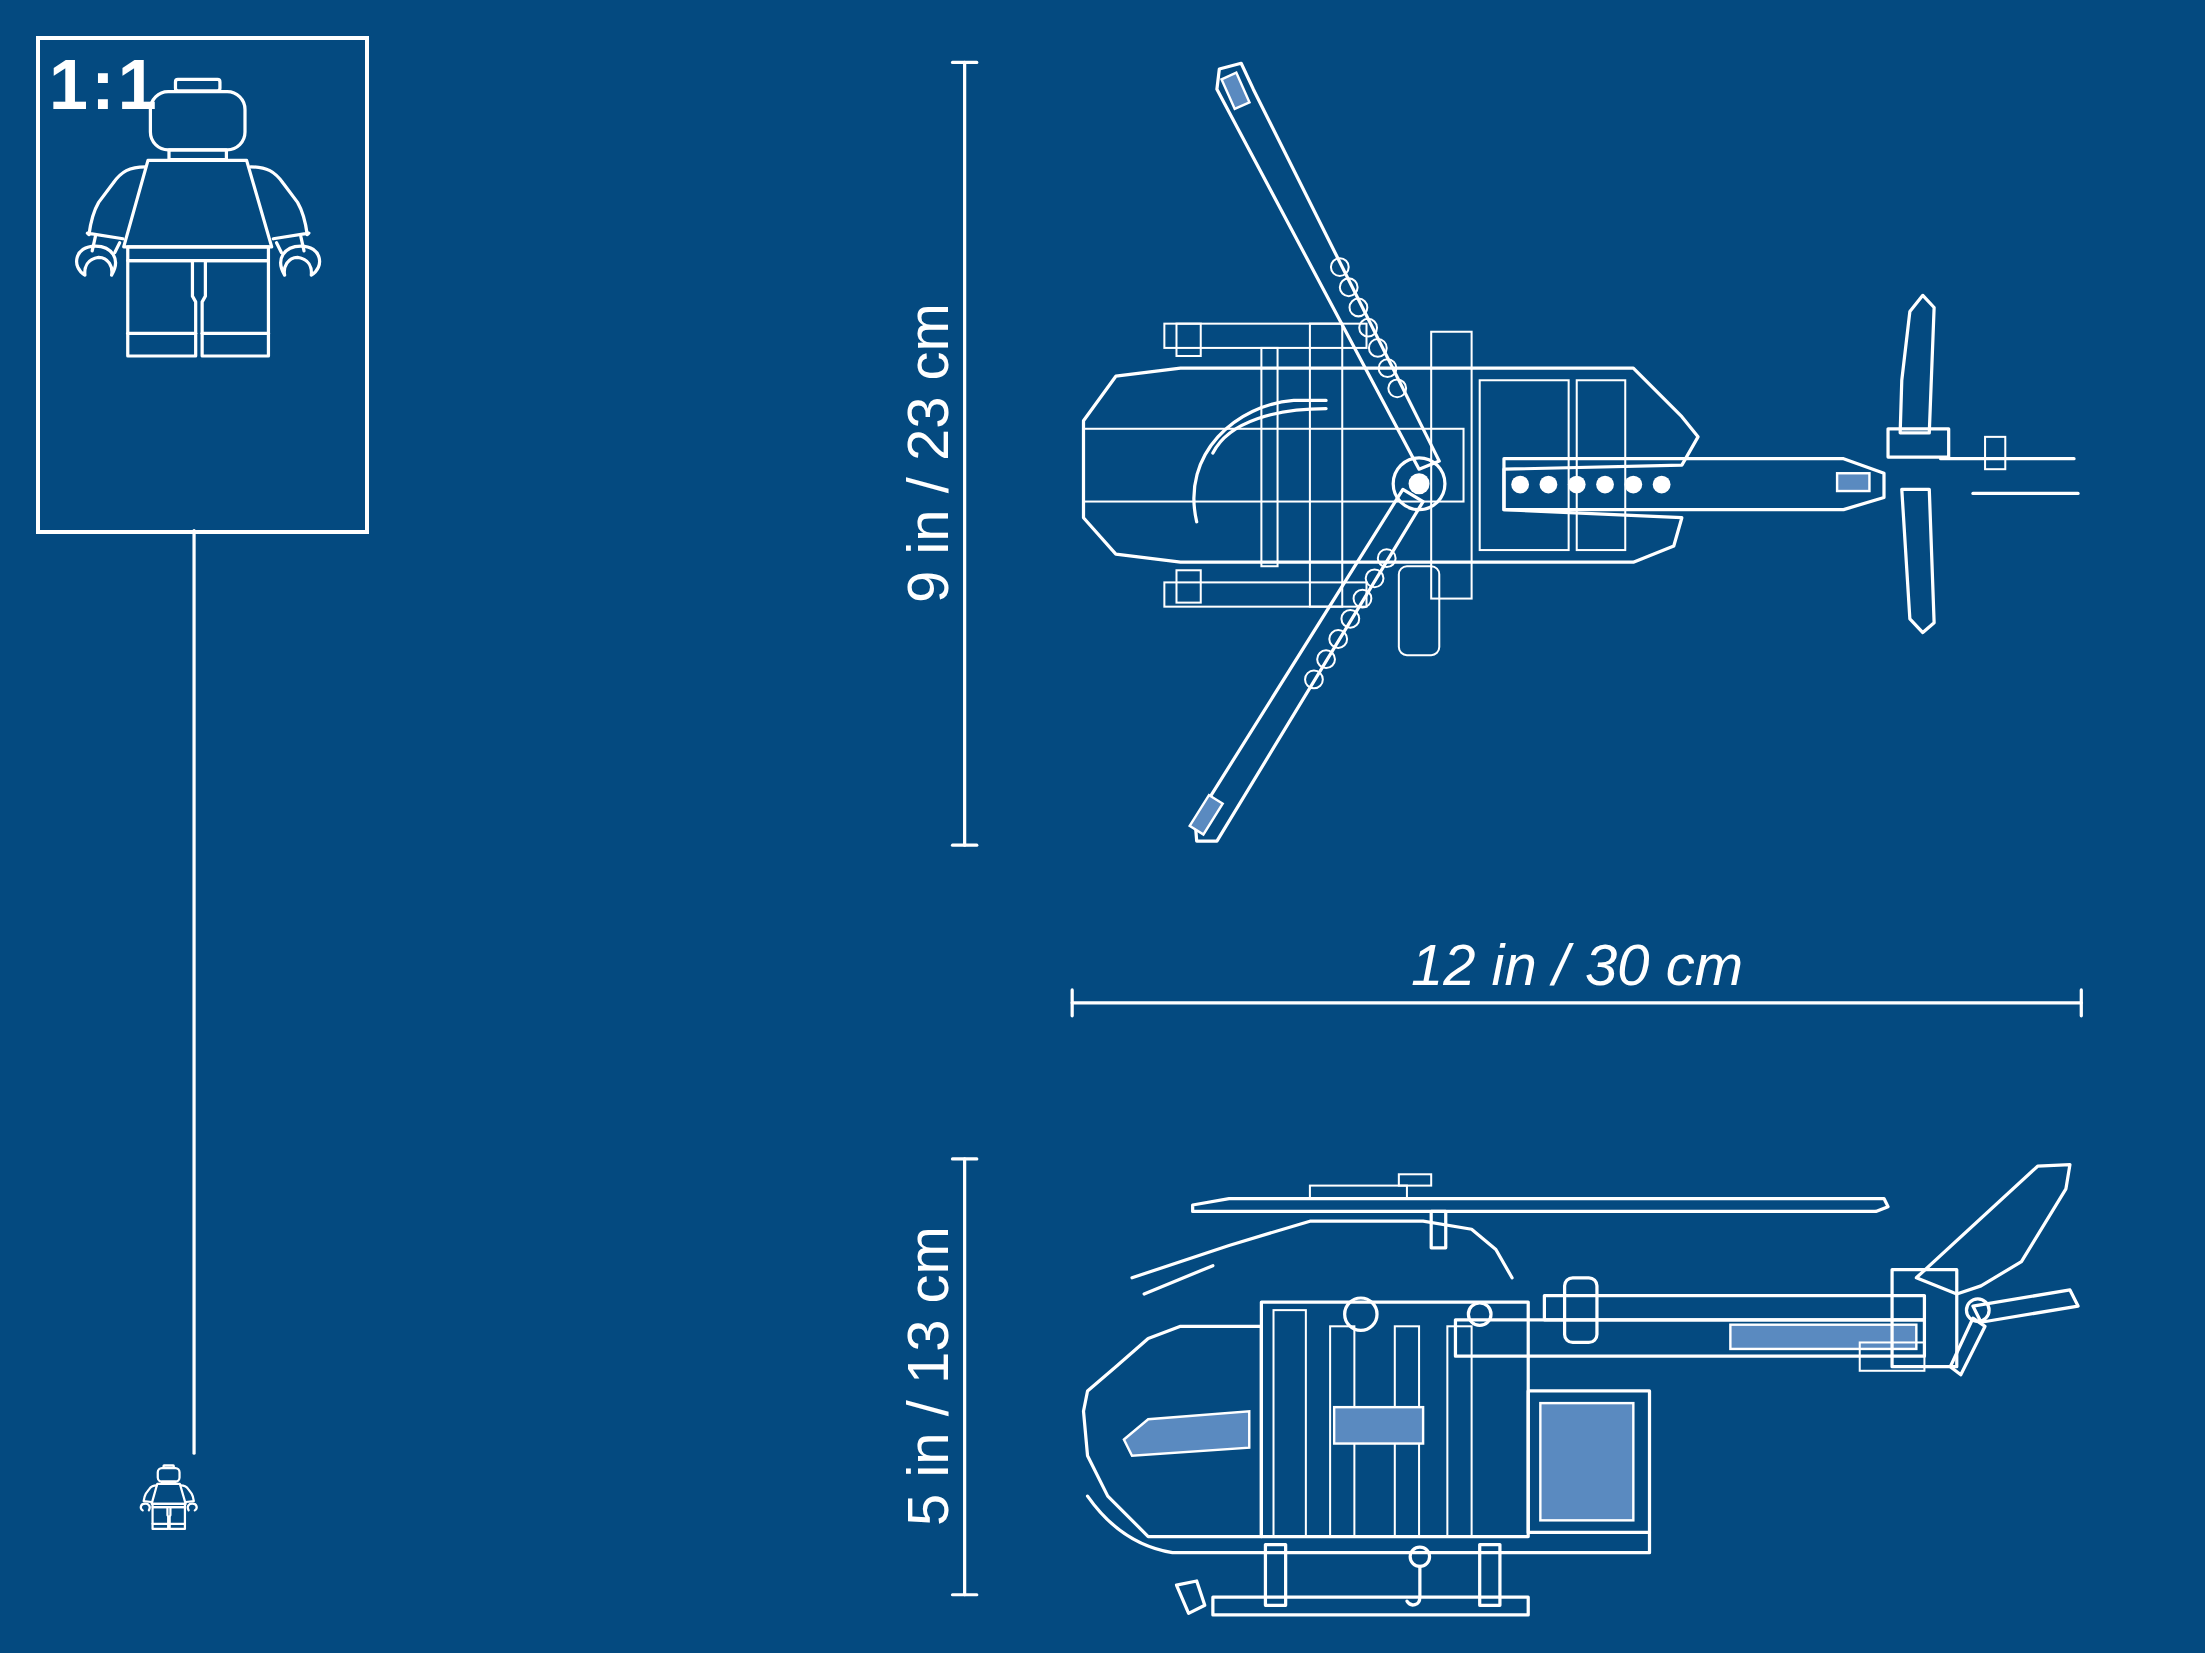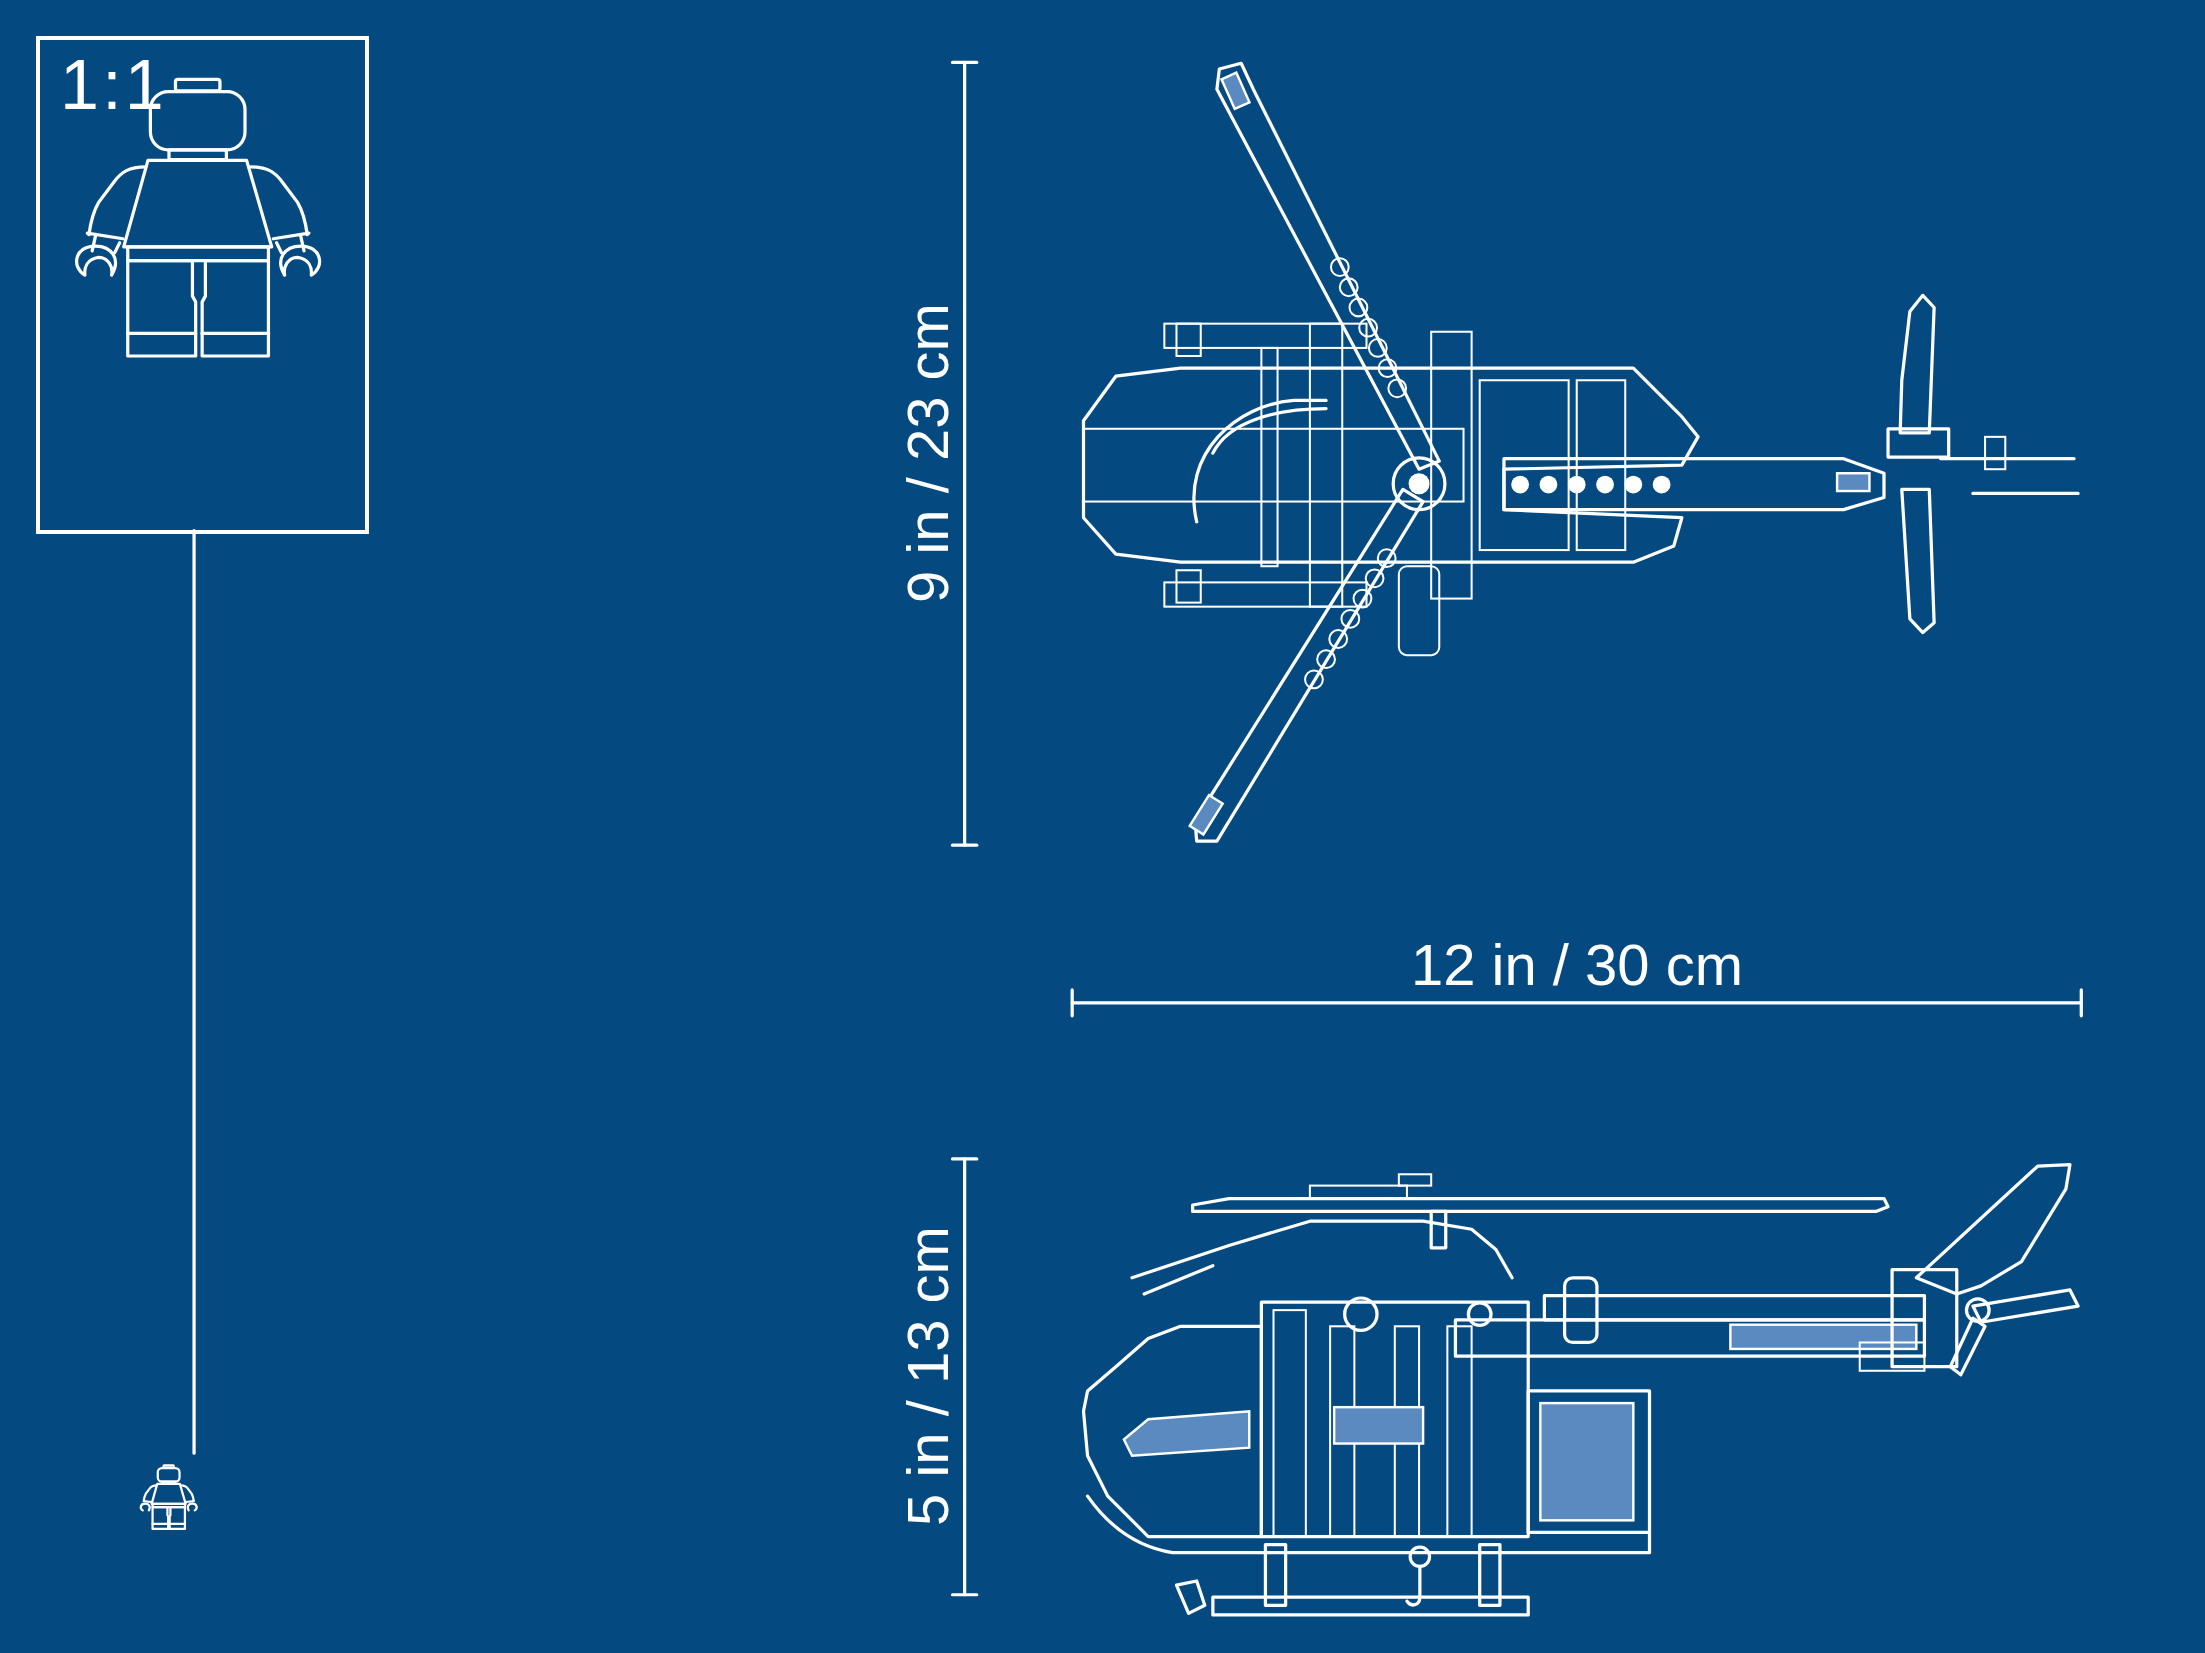--- a/index.html
+++ b/index.html
@@ -9,32 +9,31 @@
     font-family: "Liberation Sans", sans-serif;
     color: #ffffff;
     position: relative;
   }
   .abs { position: absolute; }
   #scale-box {
     left: 36px; top: 36px; width: 325px; height: 490px;
     border: 4.9px solid #ffffff; box-sizing: content-box;
   }
   #scale-label {
-    left: 49px; top: 50px; font-size: 70px; font-weight: normal; letter-spacing: 3.2px;
+    left: 49px; top: 50px; font-size: 70px; font-weight: bold; letter-spacing: 3.2px;
     line-height: 1;
-    margin-left: 11px;
   }
   .dim-label {
     font-size: 58px; line-height: 1; white-space: nowrap; color: #fff;
   }
   .vlabel {
     transform-origin: center center;
     transform: translate(-50%, -50%) rotate(-90deg);
   }
-  #width-label { transform: translate(-50%, 0); }
+  #width-label { transform: translate(-50%, 0); font-style: italic; }
   svg.overlay { position: absolute; left: 0; top: 0; }
   svg .w { stroke: #ffffff; fill: none; stroke-width: 4; stroke-linejoin: round; stroke-linecap: round; }
   svg .t { stroke: #ffffff; fill: none; stroke-width: 2.5; }
   svg .fl { fill: #5a8ac0; stroke: #ffffff; stroke-width: 3; }
   svg .dot { fill: #ffffff; }
 </style>
 </head>
 <body>
 
 <div id="scale-box" class="abs"></div>

